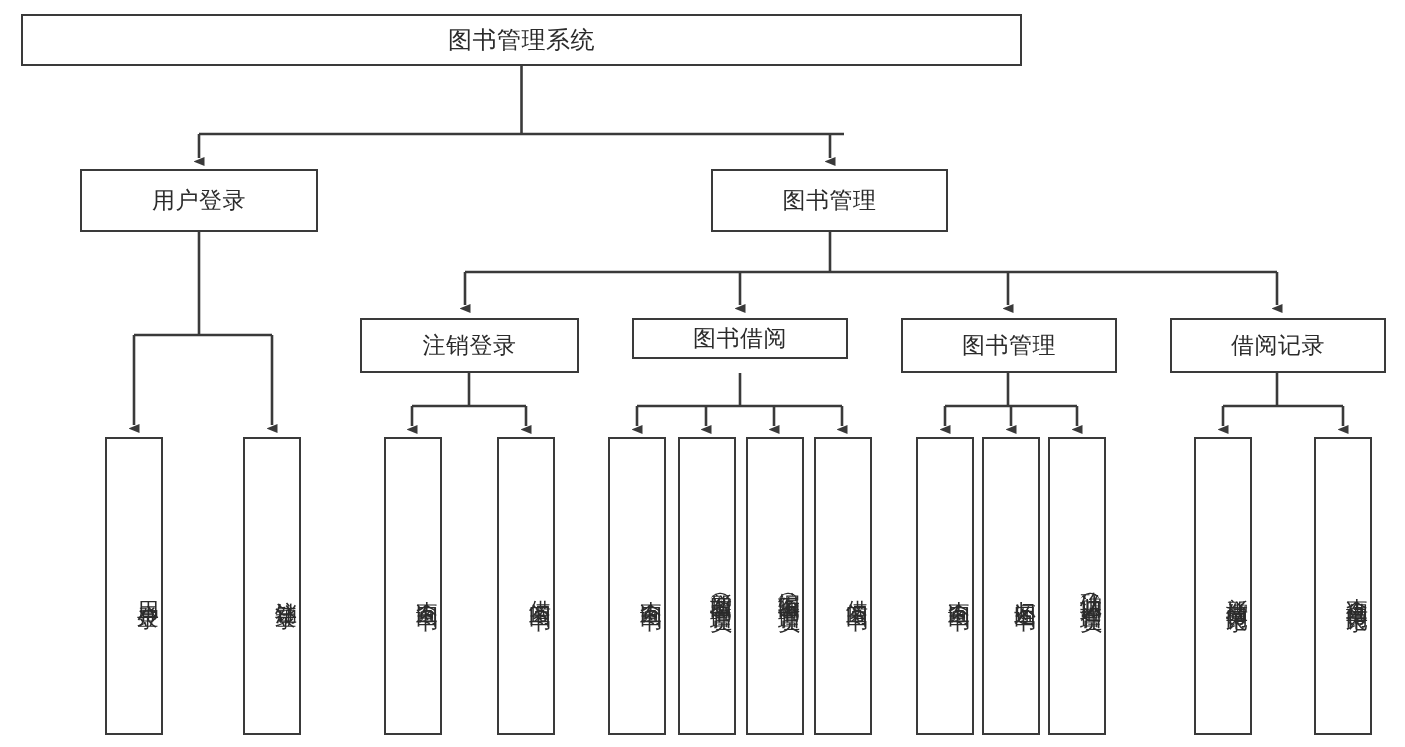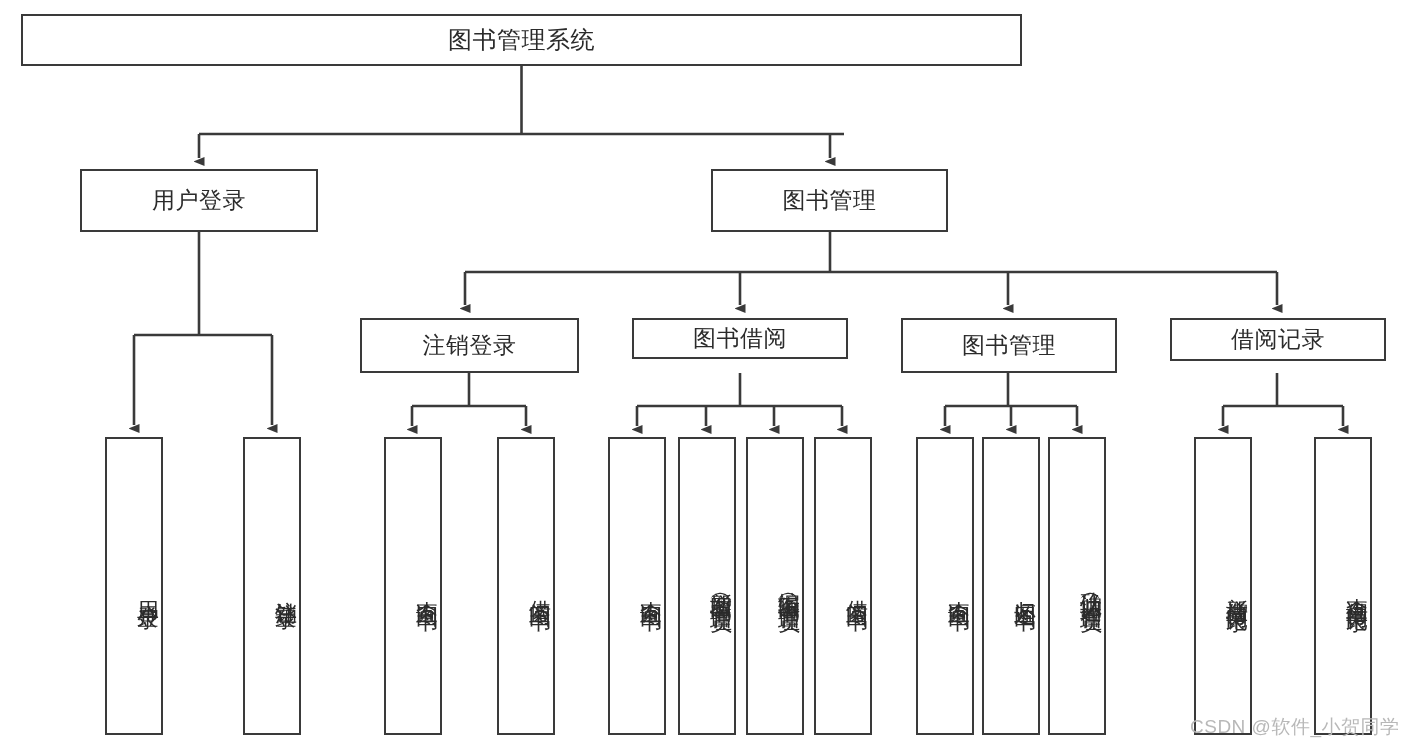--- a/index.html
+++ b/index.html
@@ -125,21 +125,21 @@
   </svg>
 
   <div class="node node-h node-root" style="left:21px; top:14px; width:1001px; height:52px;">图书管理系统</div>
 
   <div class="node node-h" style="left:80px; top:169px; width:238px; height:63px;">用户登录</div>
   <div class="node node-h" style="left:711px; top:169px; width:237px; height:63px;">图书管理</div>
 
   <div class="node node-h" style="left:360px; top:318px; width:219px; height:55px;">注销登录</div>
   <div class="node node-h" style="left:632px; top:318px; width:216px; height:41px;">图书借阅</div>
   <div class="node node-h" style="left:901px; top:318px; width:216px; height:55px;">图书管理</div>
-  <div class="node node-h" style="left:1170px; top:318px; width:216px; height:43px;">借阅记录</div>
+  <div class="node node-h" style="left:1170px; top:318px; width:216px; height:55px;">借阅记录</div>
 
   <div class="node node-v" style="left:105px; top:437px; width:58px; height:298px;">
     <span class="vtext">用户登录</span>
   </div>
   <div class="node node-v" style="left:243px; top:437px; width:58px; height:298px;">
     <span class="vtext">注销登录</span>
   </div>
 
   <div class="node node-v" style="left:384px; top:437px; width:58px; height:298px;">
     <span class="vtext">查询图书</span>
@@ -171,15 +171,14 @@
     <span class="vtext">确认归还（管理员）</span>
   </div>
 
   <div class="node node-v" style="left:1194px; top:437px; width:58px; height:298px;">
     <span class="vtext">新增借阅记录</span>
   </div>
   <div class="node node-v" style="left:1314px; top:437px; width:58px; height:298px;">
     <span class="vtext">查询借阅记录</span>
   </div>
 
-  <div class="watermark" style="left:1190px; top:714px;">CSDN @软件_小贺同学</div>
 
 </div>
 
 </body></html>

